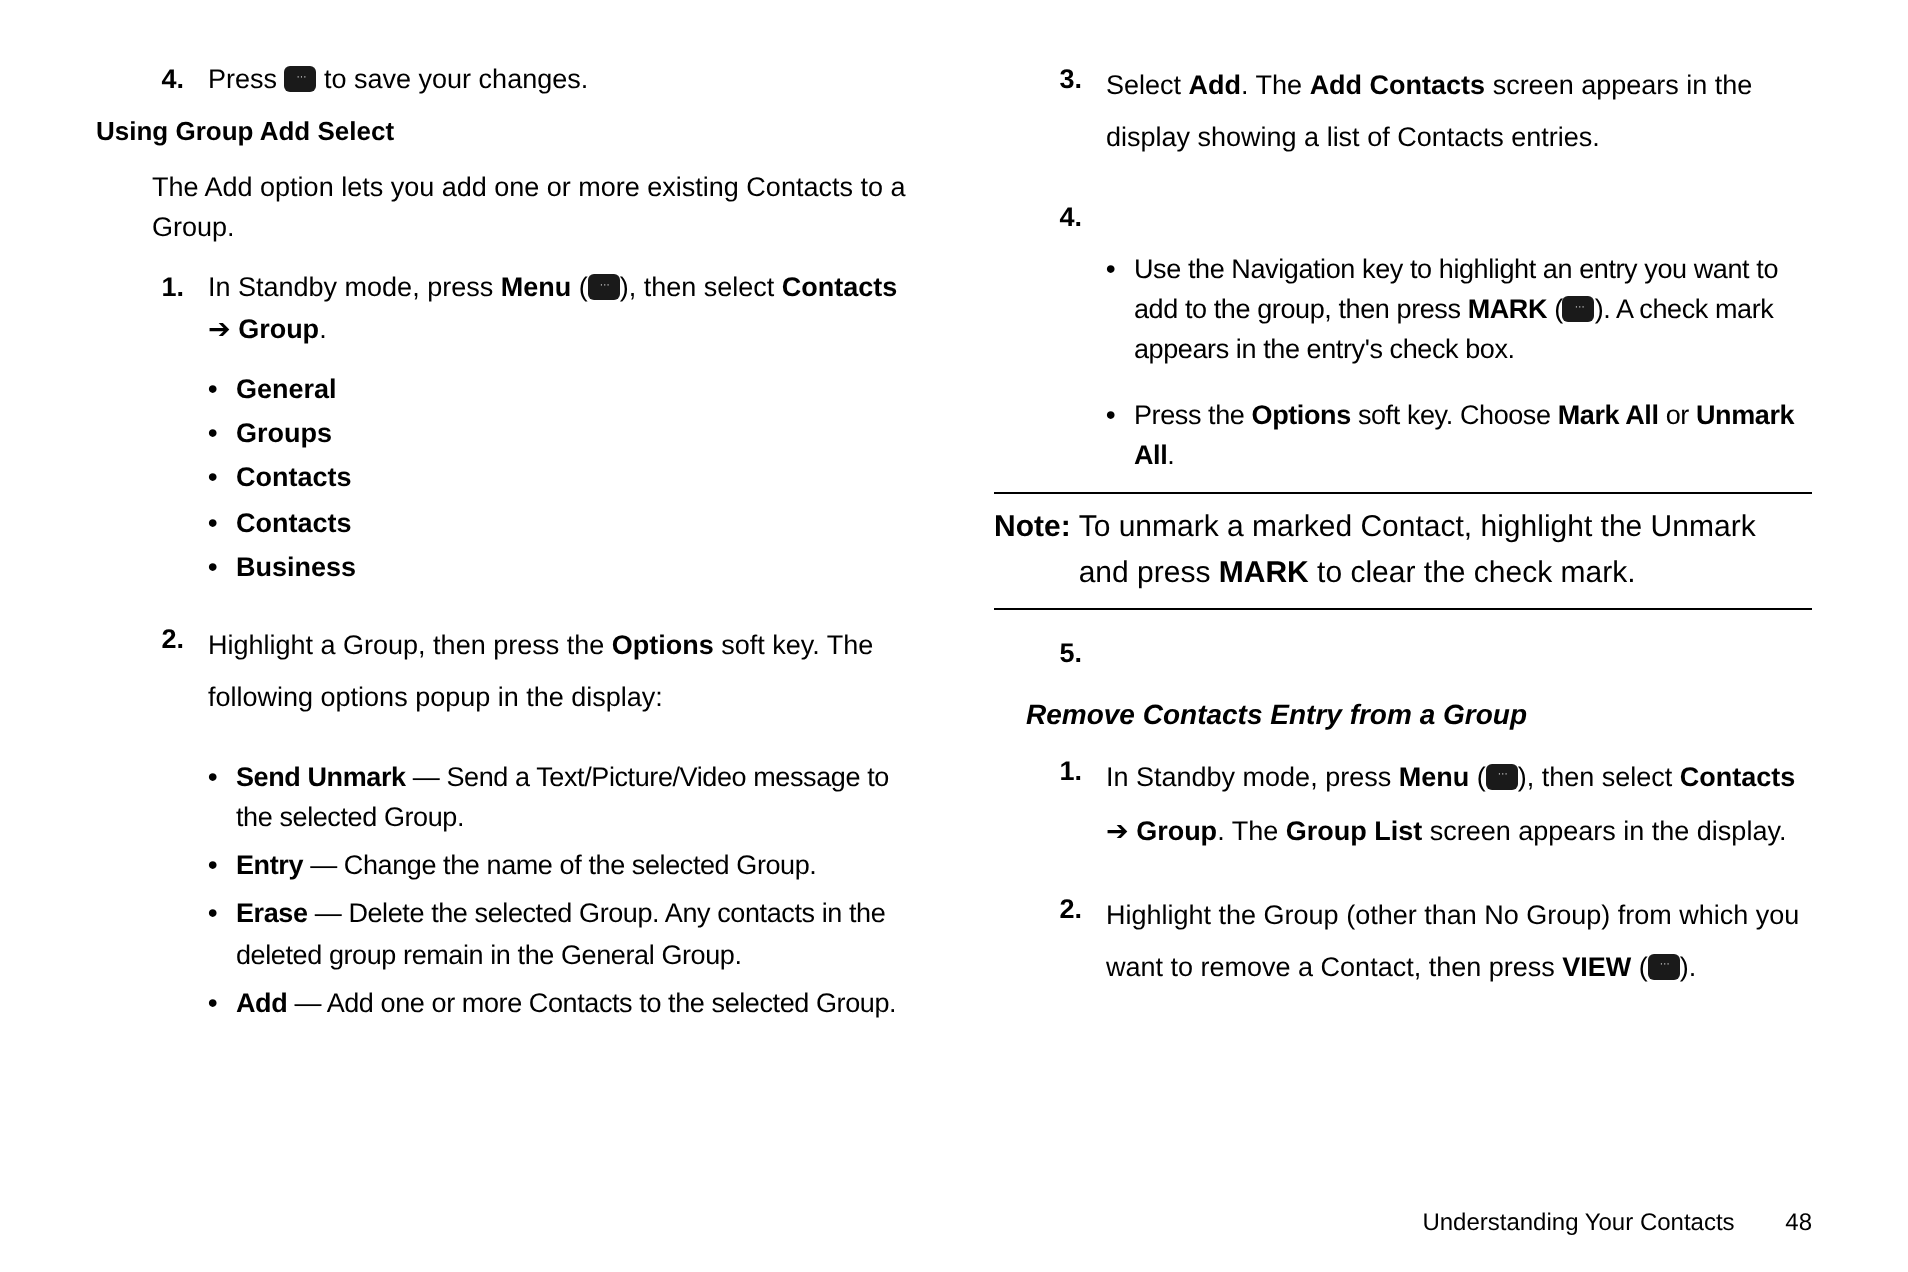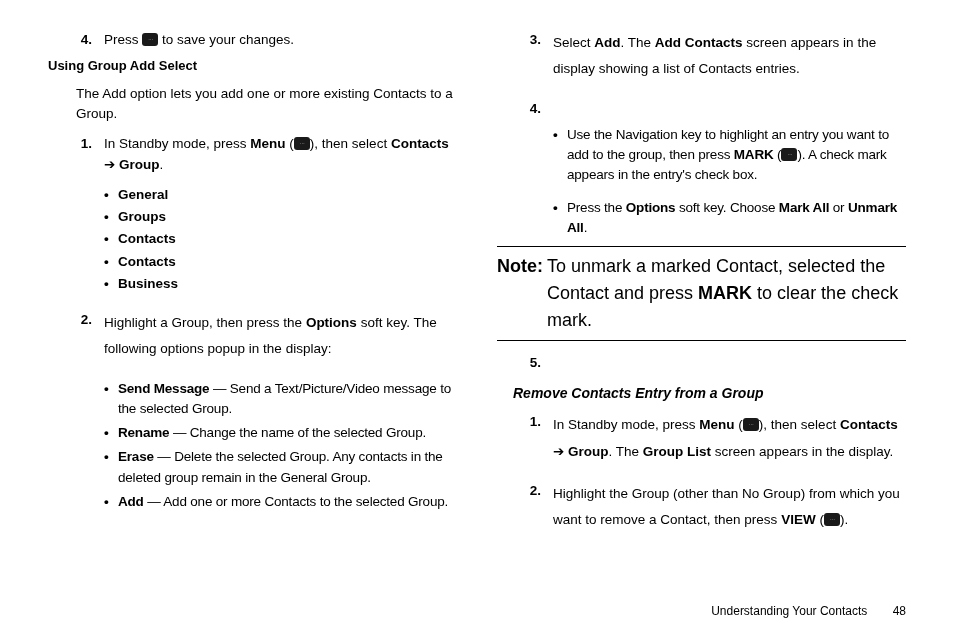--- a/index.html
+++ b/index.html
@@ -79,21 +79,21 @@
     left: 50%;
     top: 50%;
     transform: translate(-50%, -55%);
     letter-spacing: -1px;
   }
   .note-block {
     border-top: 1px solid #000;
     border-bottom: 1px solid #000;
     padding: 6px 0;
     margin: 8px 0 12px 0;
-    font-size: 18px;
+    font-size: 15px;
   }
   .note-block .nb { display: flex; }
   .note-block .nlabel { font-weight: bold; flex-shrink: 0; padding-right: 4px; }
   b { font-weight: bold; }
   .arrow { font-family: Arial; }
   .footer {
     position: absolute;
     bottom: 18px;
     right: 48px;
     font-size: 12px;
@@ -155,25 +155,25 @@
     <div class="step indent-step">
       <div class="step-num">2.</div>
       <div class="step-body para-loose">
         <span>Highlight a Group, then press the </span><b>Options</b><span> soft key. The following options popup in the display:</span>
       </div>
     </div>
 
     <div class="indent-step" style="margin-left:56px;">
       <div class="bullet-row cond">
           <div class="dot">•</div>
-          <div class="txt"><b>Send Message</b><span> — Send a Text/Picture/Video message to the selected Group.</span></div>
-        </div>
-      <div class="bullet-row cond">
-          <div class="dot">•</div>
-          <div class="txt"><b>Rename</b><span> — Change the name of the selected Group.</span></div>
+          <div class="txt"><b>Send Unmark</b><span> — Send a Text/Picture/Video message to the selected Group.</span></div>
+        </div>
+      <div class="bullet-row cond">
+          <div class="dot">•</div>
+          <div class="txt"><b>Entry</b><span> — Change the name of the selected Group.</span></div>
         </div>
       <div class="bullet-row cond">
           <div class="dot">•</div>
           <div class="txt"><b>Erase</b><span> — Delete the selected Group. Any contacts in the deleted group remain in the General Group.</span></div>
         </div>
       <div class="bullet-row cond">
           <div class="dot">•</div>
           <div class="txt"><b>Add</b><span> — Add one or more Contacts to the selected Group.</span></div>
         </div>
     </div>
@@ -206,21 +206,21 @@
         <div class="txt">
           <span>Press the </span><b>Options</b><span> soft key. Choose </span><b>Mark All</b><span> or </span><b>Unmark All</b><span>.</span>
         </div>
       </div>
     </div>
 
     <div class="note-block">
       <div class="nb">
         <div class="nlabel">Note:</div>
         <div>
-          <span> To unmark a marked Contact, selected the Contact and press </span><b>MARK</b><span> to clear the check mark.</span>
+          <span> To unmark a marked Contact, highlight the Unmark and press </span><b>MARK</b><span> to clear the check mark.</span>
         </div>
       </div>
     </div>
 
     <div class="step indent-step">
       <div class="step-num">5.</div>
     </div>
 
     <div class="heading-italic">Remove Contacts Entry from a Group</div>
 

